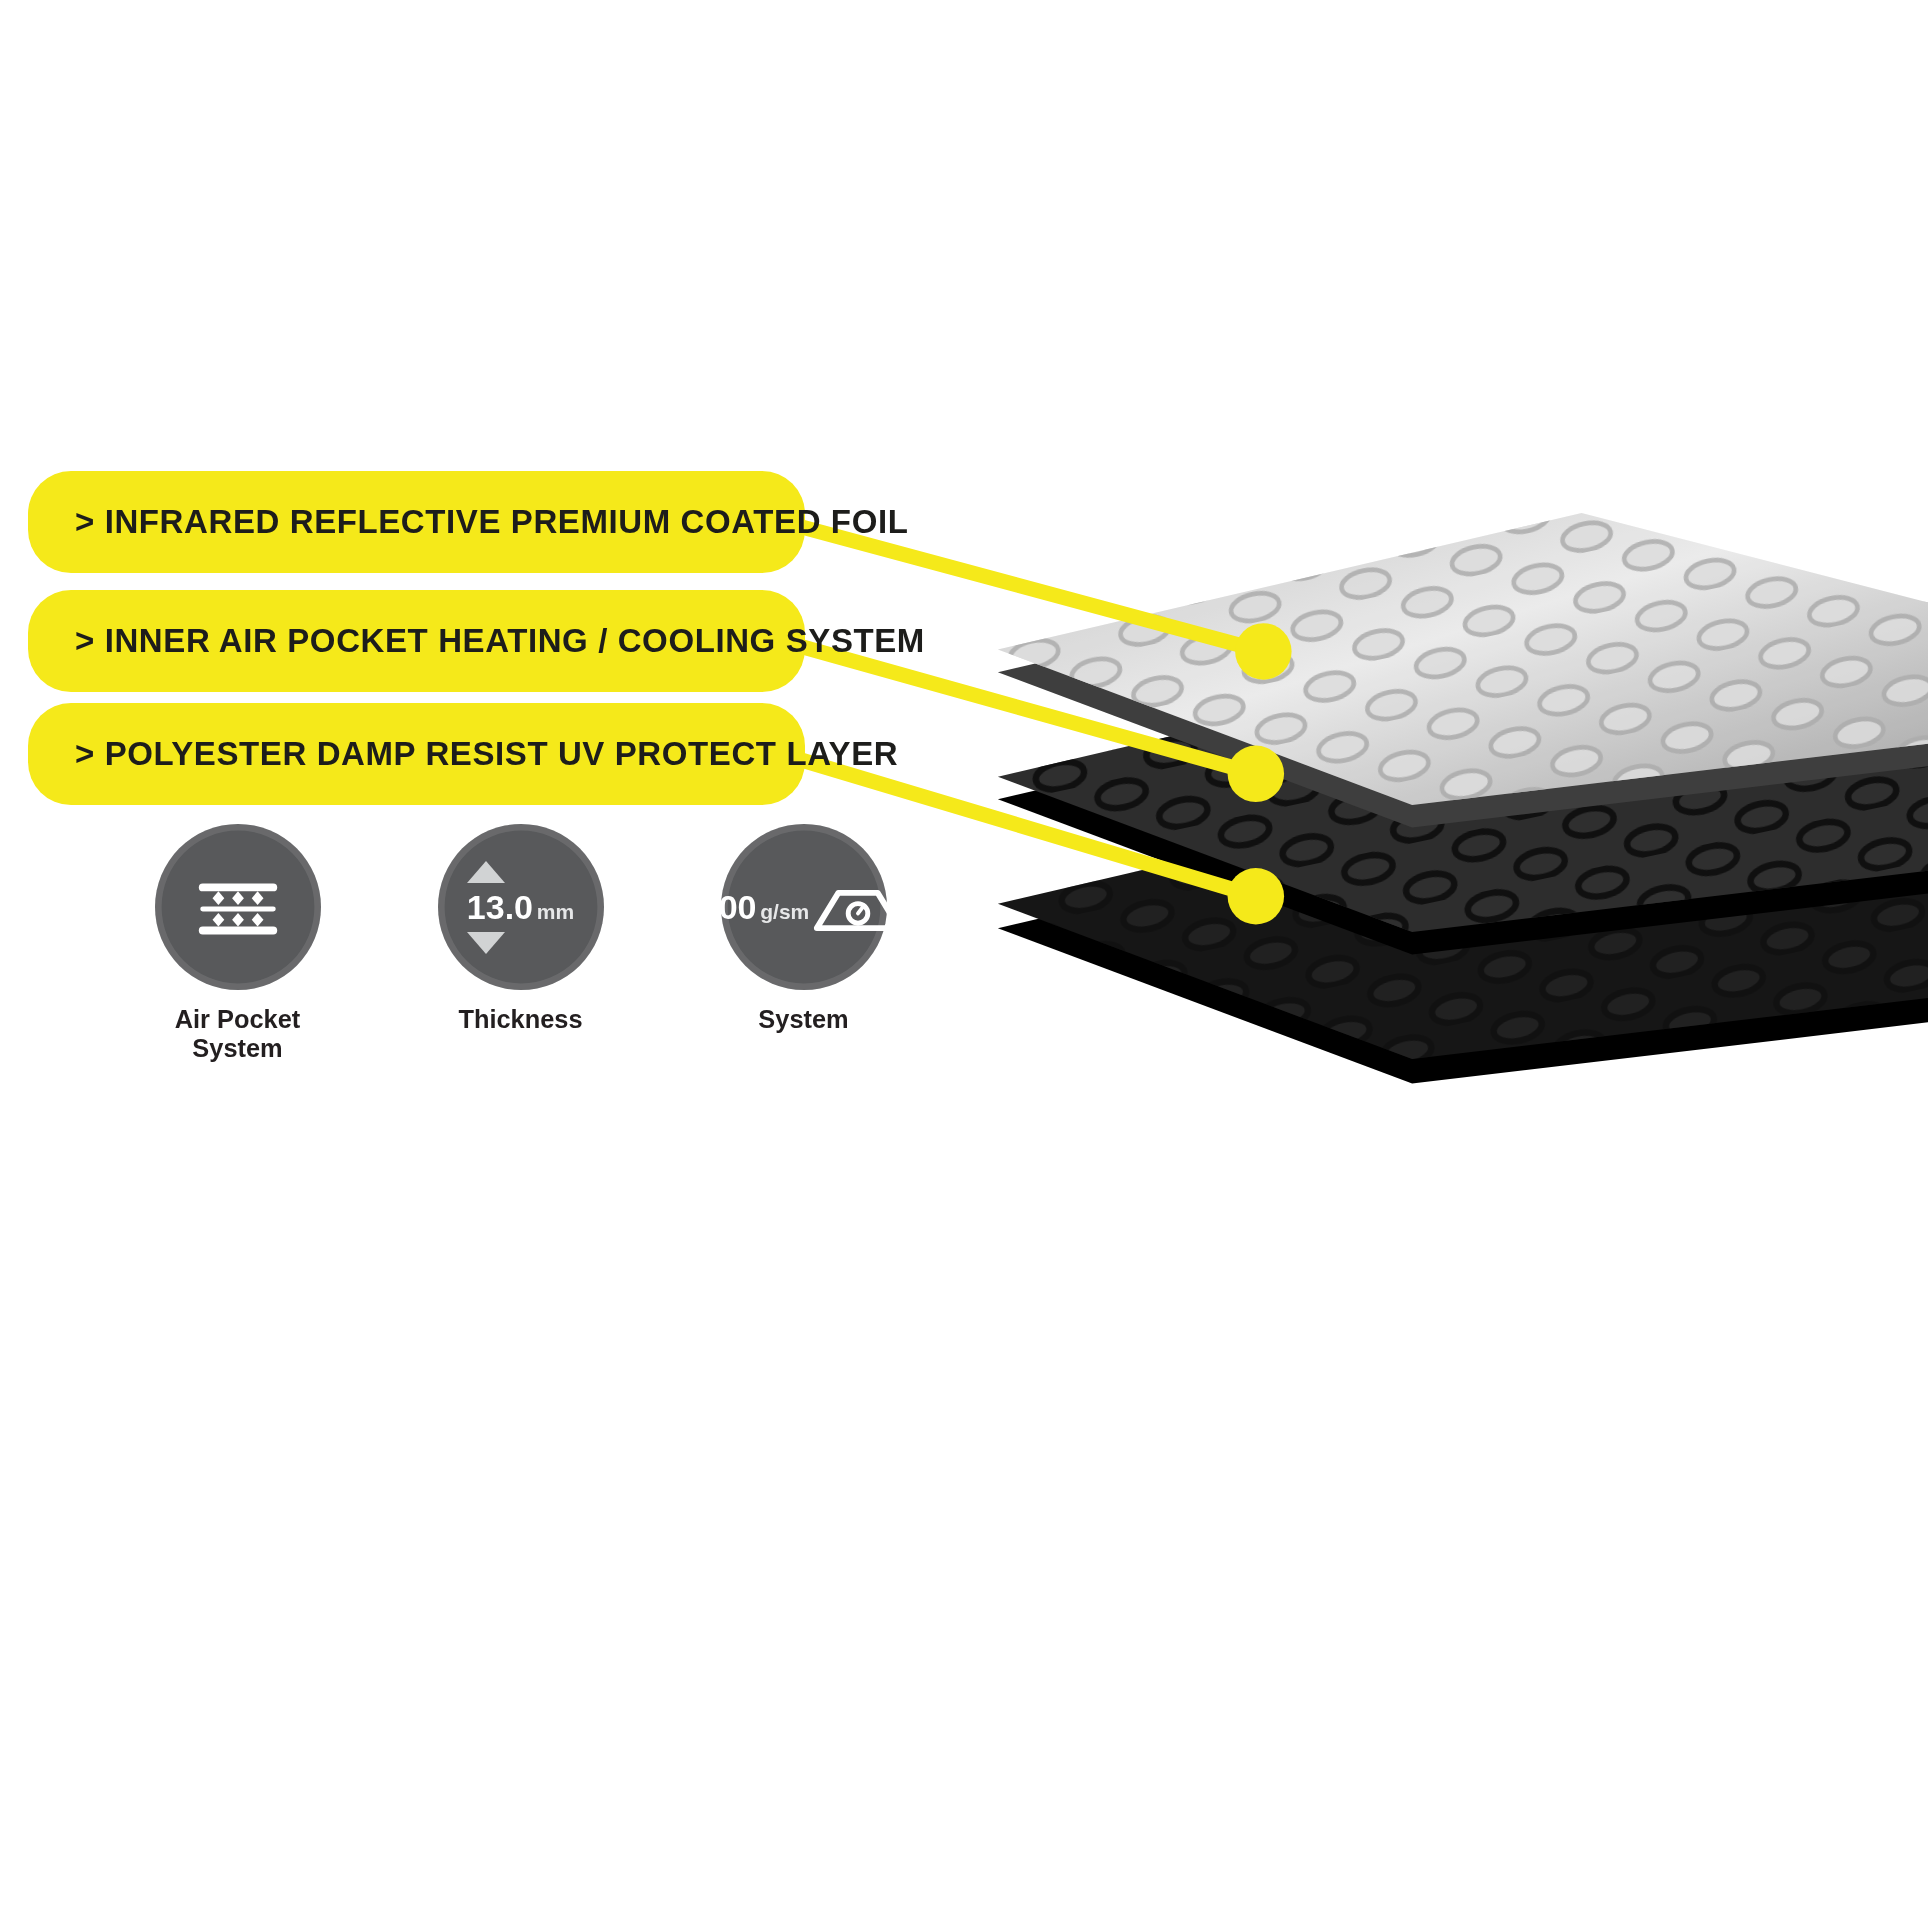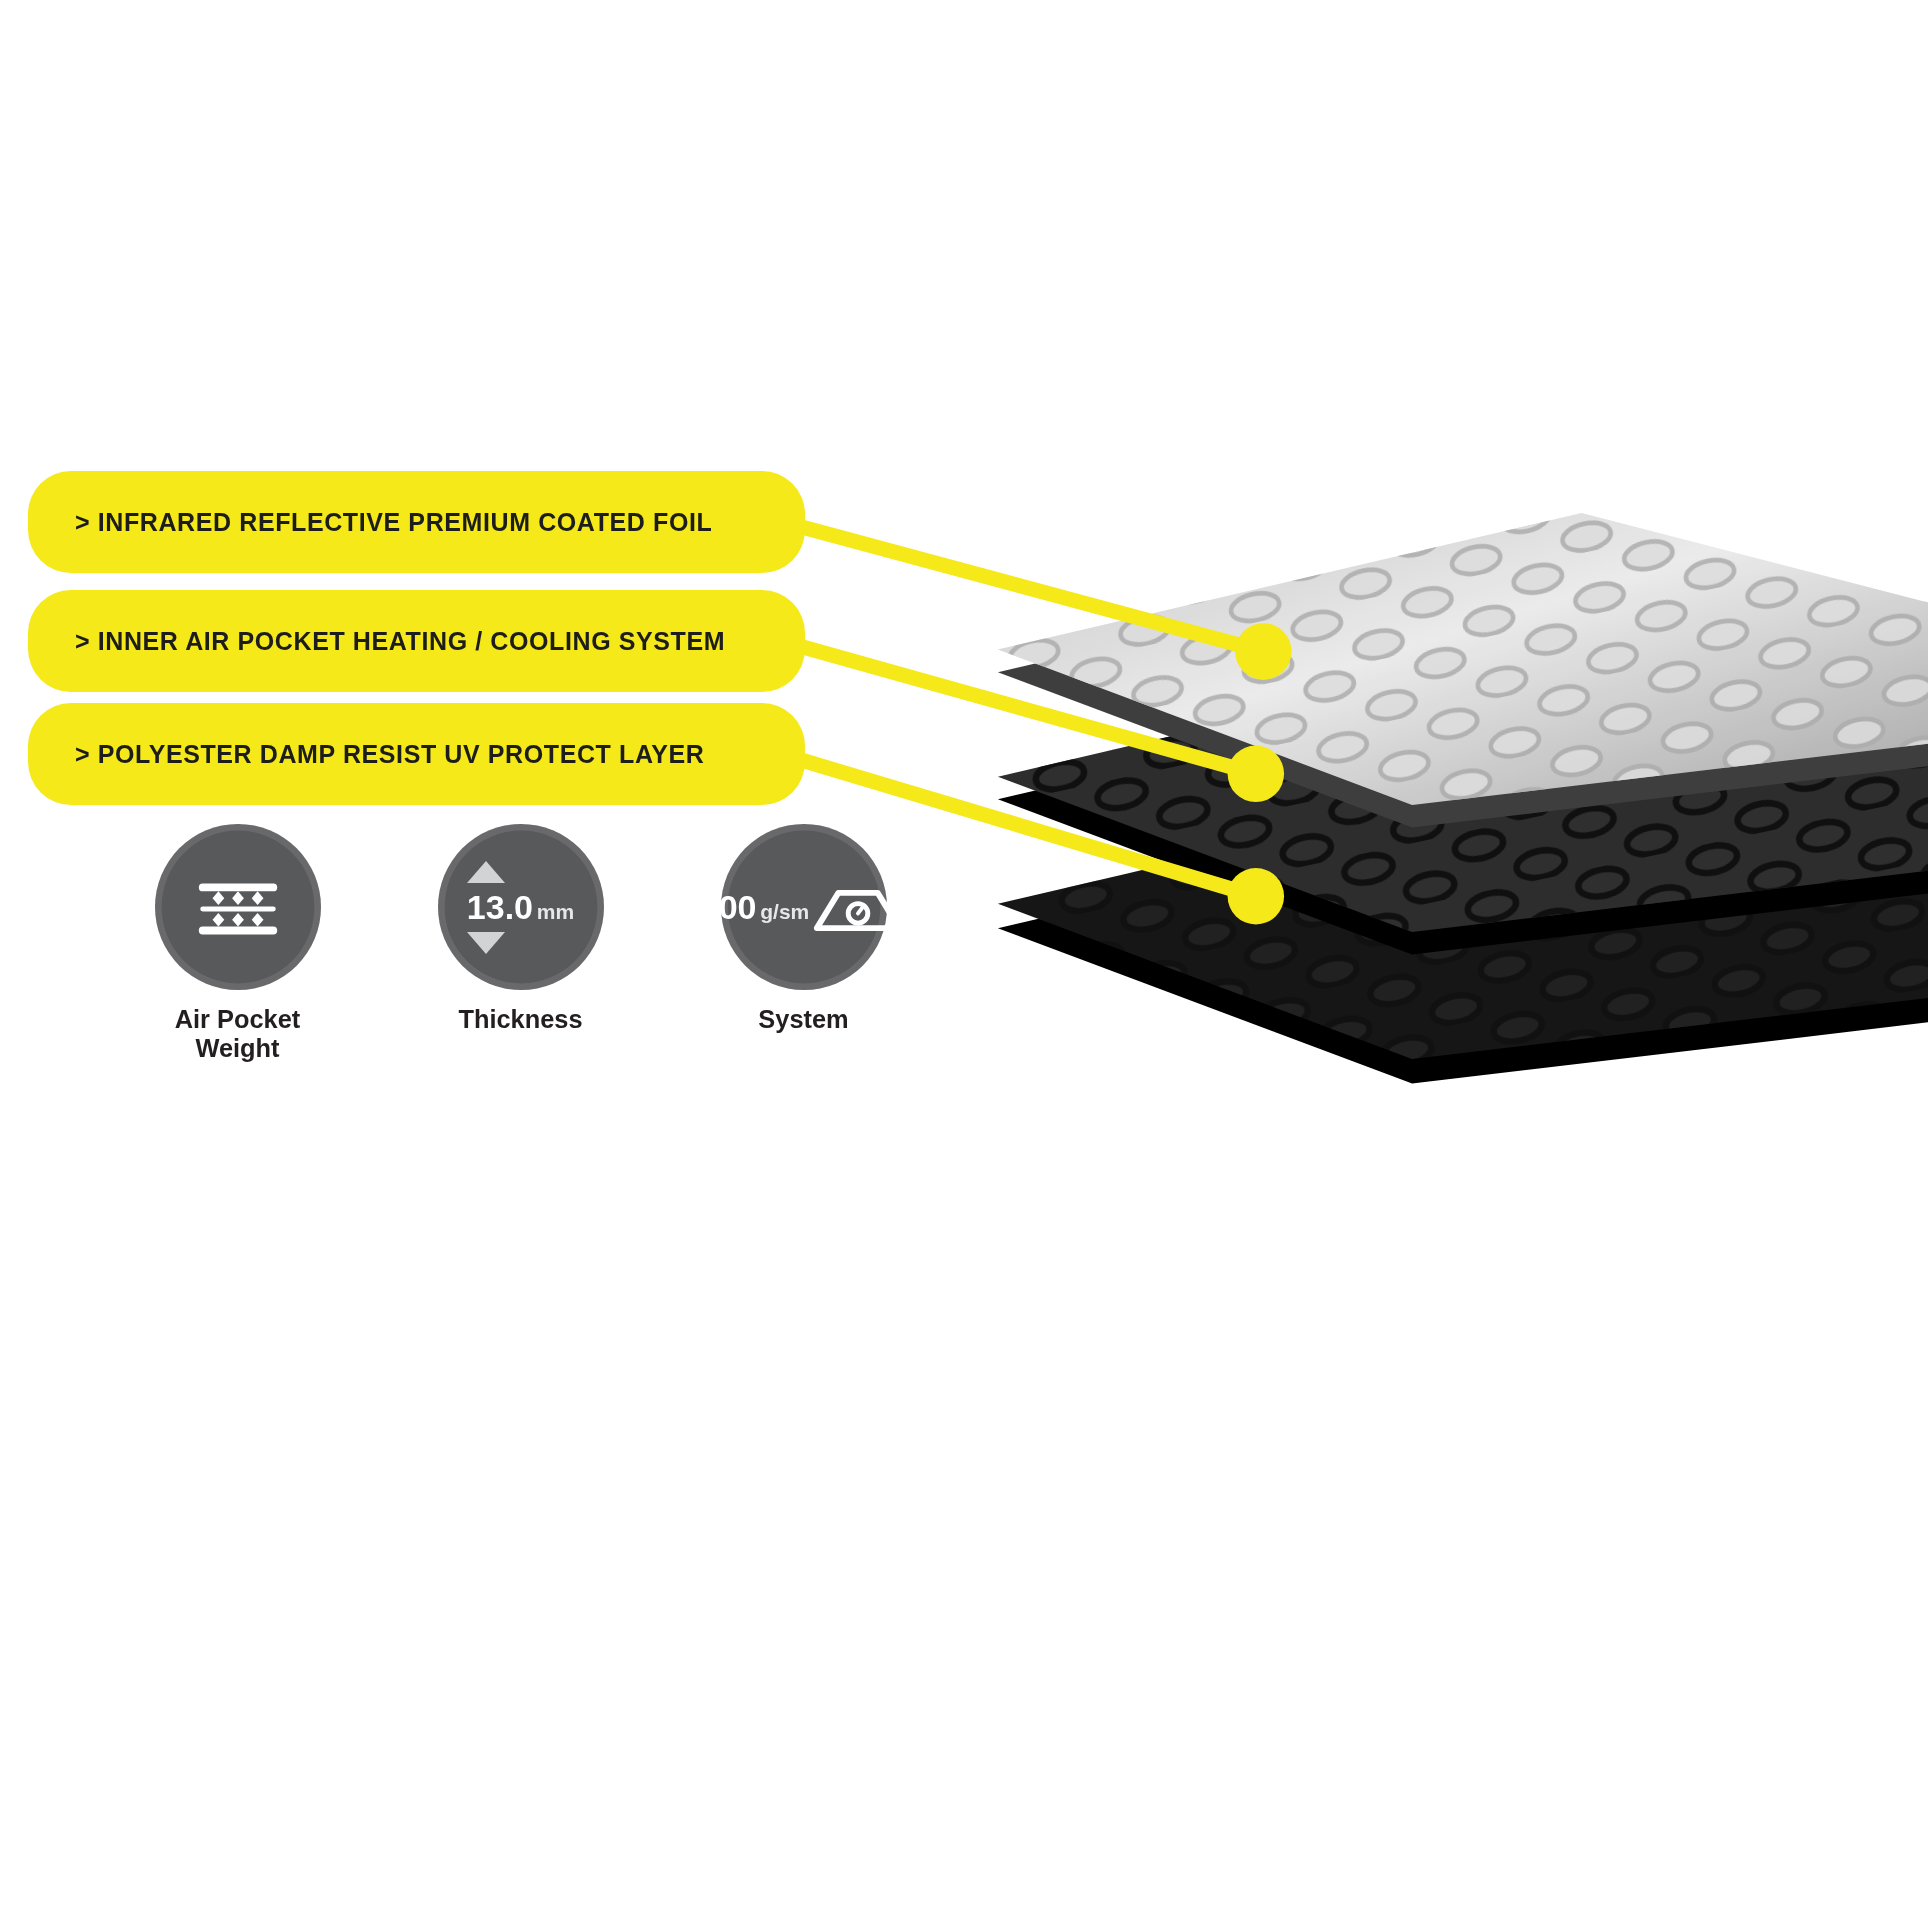--- a/index.html
+++ b/index.html
@@ -9,21 +9,21 @@
   }
   
   .banner{
     position:absolute;left:28px;width:777px;height:102px;
     background:#f5e91a;border-radius:43px;
     display:flex;align-items:center;
     padding:0 19px 0 47px;box-sizing:border-box;
     z-index:3;
   }
   .banner .txt{
-    font-size:25px;font-weight:bold;color:#1d1d1b;
+    font-size:33px;font-weight:bold;color:#1d1d1b;
     letter-spacing:0.6px;white-space:nowrap;
   }
   .banner.b1{top:471px;}
   .banner.b2{top:590px;}
   .banner.b3{top:703px;}
 
   
   svg.art,svg.leaders{position:absolute;left:0;top:0;width:1928px;height:1928px;}
   svg.art{z-index:1;}
   svg.leaders{z-index:2;pointer-events:none;}
@@ -122,21 +122,21 @@
         <path d="M14 52 H86" stroke="#ffffff" stroke-width="5" stroke-linecap="round" fill="none"></path>
         <path d="M14 74 H86" stroke="#ffffff" stroke-width="8" stroke-linecap="round" fill="none"></path>
         <path d="M30 34 L36 41 L30 48 L24 41 Z" fill="#ffffff"></path>
         <path d="M50 34 L56 41 L50 48 L44 41 Z" fill="#ffffff"></path>
         <path d="M70 34 L76 41 L70 48 L64 41 Z" fill="#ffffff"></path>
         <path d="M30 56 L36 63 L30 70 L24 63 Z" fill="#ffffff"></path>
         <path d="M50 56 L56 63 L50 70 L44 63 Z" fill="#ffffff"></path>
         <path d="M70 56 L76 63 L70 70 L64 63 Z" fill="#ffffff"></path>
       </svg>
     </div>
-    <div class="spec-label">Air Pocket Weight</div>
+    <div class="spec-label">Air Pocket System</div>
   </div>
 
   <div class="spec s2">
     <div class="circle">
       <div style="display:flex;flex-direction:column;align-items:flex-start;">
         <div class="tri-up"></div>
         <div class="val-row">
           <span class="big-val">13.0</span>
           <span class="small-unit">mm</span>
         </div>

